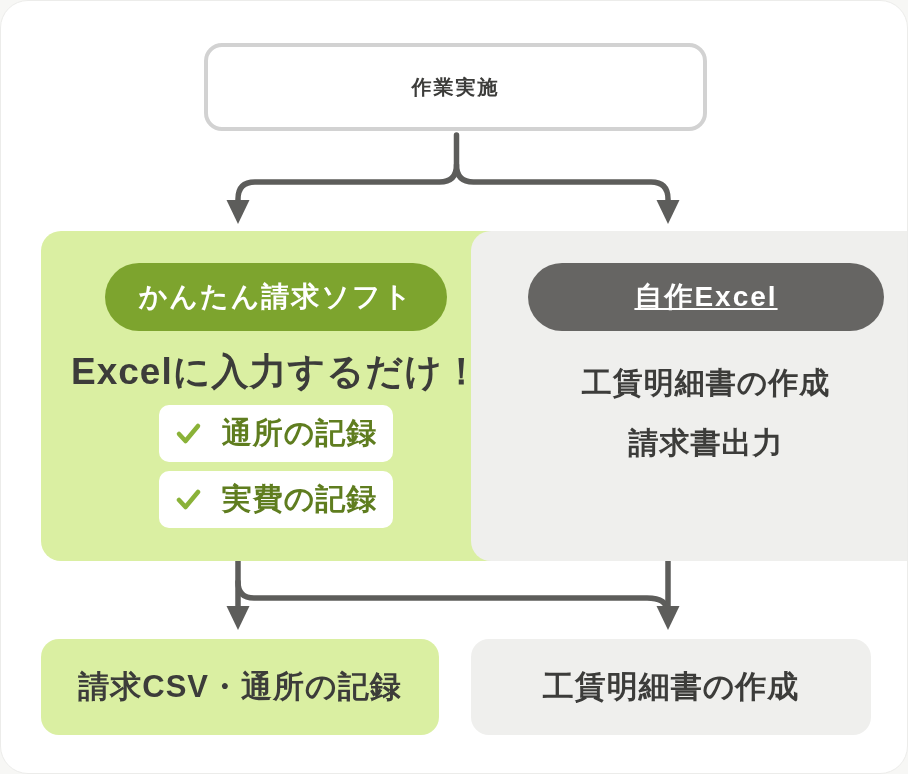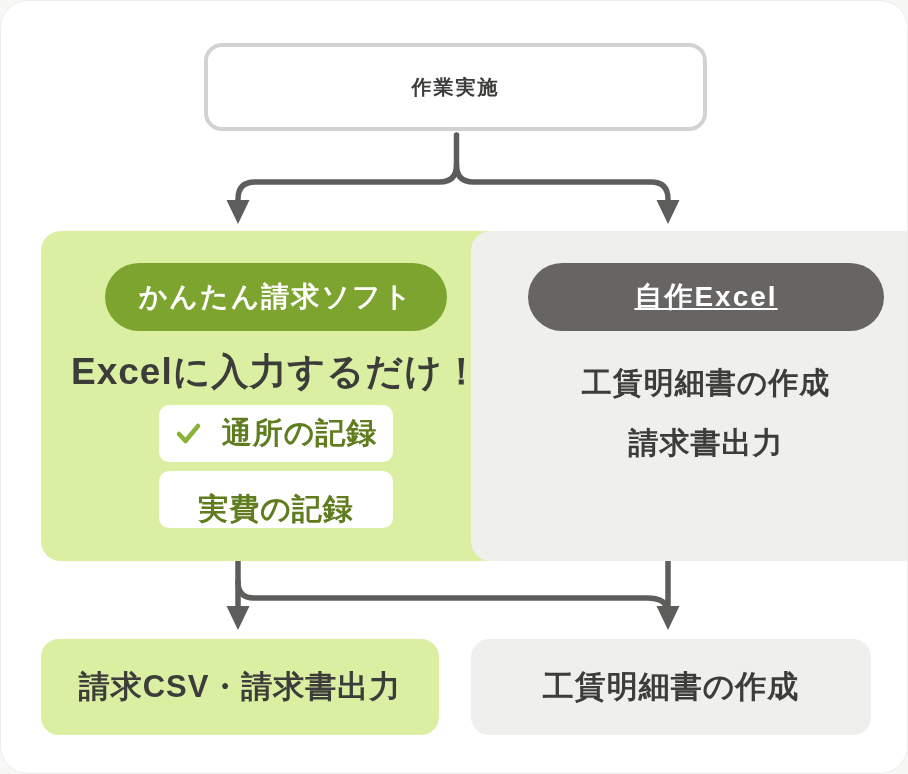--- a/index.html
+++ b/index.html
@@ -37,21 +37,21 @@
 
   .headline{
     margin-top:20px;font-size:37px;line-height:42px;font-weight:700;
     color:var(--text-dark);letter-spacing:1px;
   }
   .check-item{
     width:234px;height:57px;background:#fff;border-radius:10px;
     display:flex;align-items:center;justify-content:center;gap:20px;
   }
   .check-item.first{margin-top:12px;}
-  .check-item.second{margin-top:9px;flex-direction:column;}
+  .check-item.second{margin-top:9px;}
   .check-item .label{font-size:30px;font-weight:700;color:var(--check-label-green);letter-spacing:1px;}
 
   .task{font-size:30px;line-height:42px;font-weight:700;color:var(--text-dark);letter-spacing:1px;}
   .task.t0{margin-top:31px;}
   .task.t1,.task.t2{margin-top:18px;}
 
   .result{
     position:absolute;top:638px;height:96px;border-radius:18px;
     display:flex;align-items:center;justify-content:center;
     font-size:31px;font-weight:700;color:var(--text-dark);letter-spacing:1px;box-sizing:border-box;
@@ -107,19 +107,19 @@
 
   <div class="panel gray">
     <div class="pill gray">
       <span>自作Excel</span>
     </div>
     <div class="task t0">工賃明細書の作成</div>
     <div class="task t2">請求書出力</div>
   </div>
 
   <div class="result green">
-    <span>請求CSV・請求書出力</span>
+    <span>請求CSV・通所の記録</span>
   </div>
   <div class="result gray">
     <span>工賃明細書の作成</span>
   </div>
 
 </div>
 
 </body></html>

